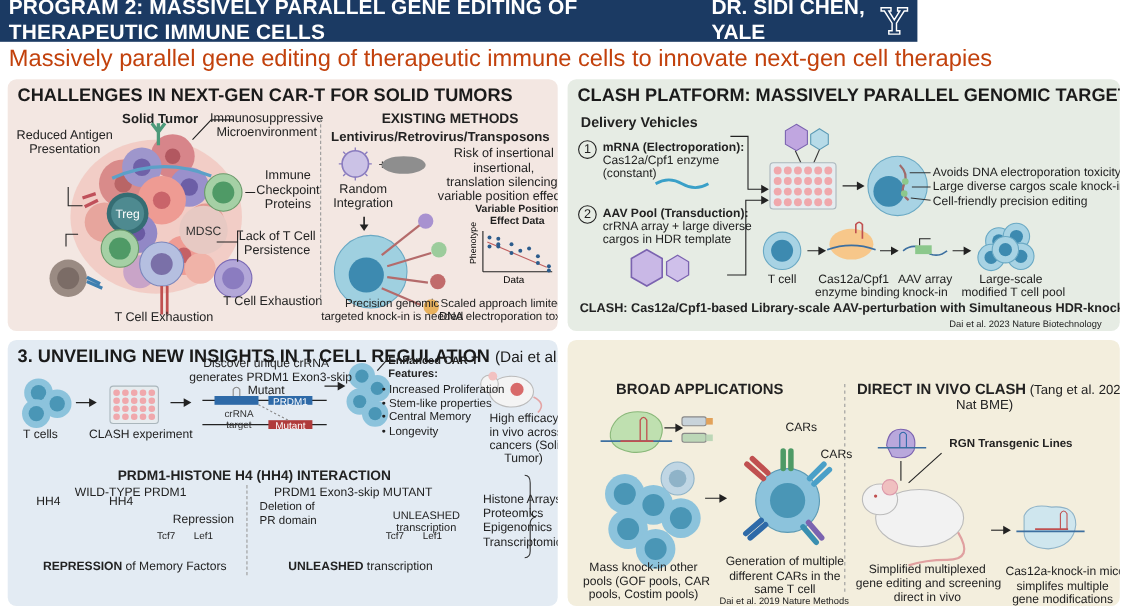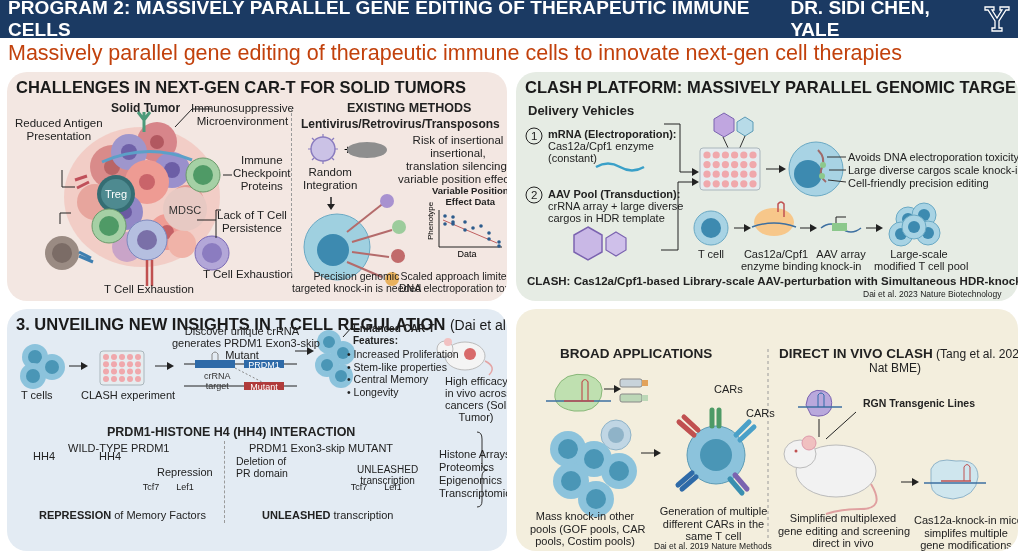--- a/index.html
+++ b/index.html
@@ -1,22 +1,22 @@
 <!DOCTYPE html>
 <html><head>
 <meta charset="utf-8">
 <style>
   *{box-sizing:border-box;margin:0;padding:0}
   html,body{width:1023px;height:558px;overflow:hidden;background:#fff;font-family:"Liberation Sans",sans-serif;color:#1a1a1a}
-  .topbar{position:absolute;left:0;top:0;width:1018px;height:38px;background:#1b3a63;color:#fff;display:flex;align-items:center;justify-content:space-between;padding:0 8px 0 8px}
+  .topbar{position:absolute;left:0;top:0;width:834px;height:38px;background:#1b3a63;color:#fff;display:flex;align-items:center;justify-content:space-between;padding:0 8px 0 8px}
   .topbar .t{font-weight:bold;font-size:19px;letter-spacing:0.1px}
   .topbar .r{display:flex;align-items:center;gap:8px;font-weight:bold;font-size:19px}
   .yale{width:26px;height:28px}
   .subtitle{position:absolute;left:8px;top:41px;font-size:21.5px;color:#c2410c;white-space:nowrap}
-  .panel{position:absolute;border-radius:20px;overflow:hidden}
+  .panel{position:absolute;border-radius:8px;overflow:hidden}
   .p1{left:7px;top:72px;width:500px;height:229px;background:#f3e7e2}
   .p2{left:516px;top:72px;width:502px;height:229px;background:#e6ece4}
   .p3{left:7px;top:309px;width:500px;height:242px;background:#e3ebf3}
   .p4{left:516px;top:309px;width:502px;height:242px;background:#f3eedd}
   .ph{position:absolute;left:9px;top:6px;font-weight:bold;font-size:16.5px;white-space:nowrap;color:#1a1a1a}
   .ph .light{font-weight:normal}
   .txt{position:absolute;font-size:11.5px;line-height:13px;color:#222;white-space:nowrap}
   .c{text-align:center}
   .b{font-weight:bold}
   .sm{font-size:9px;line-height:10px}

